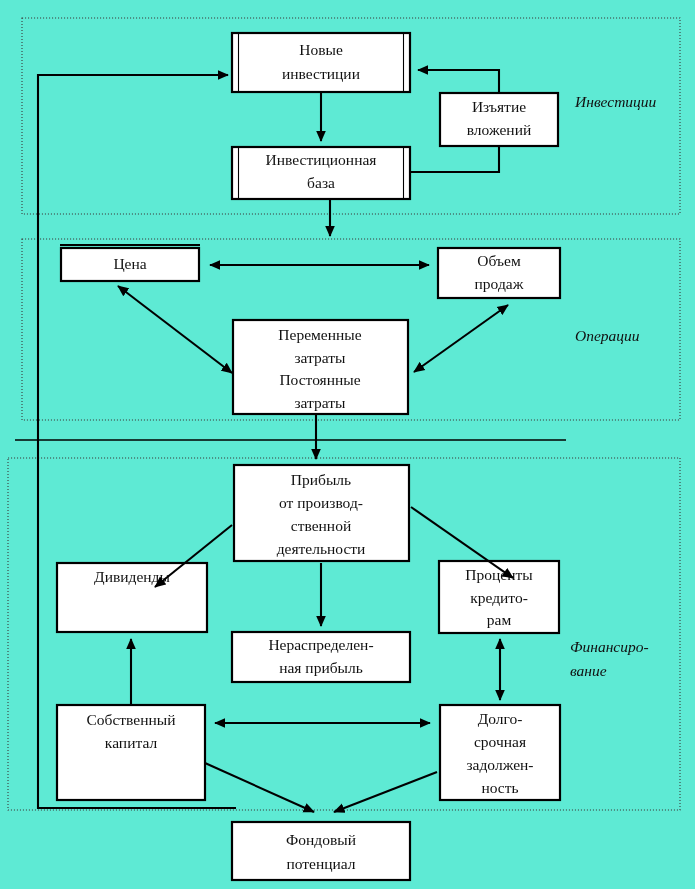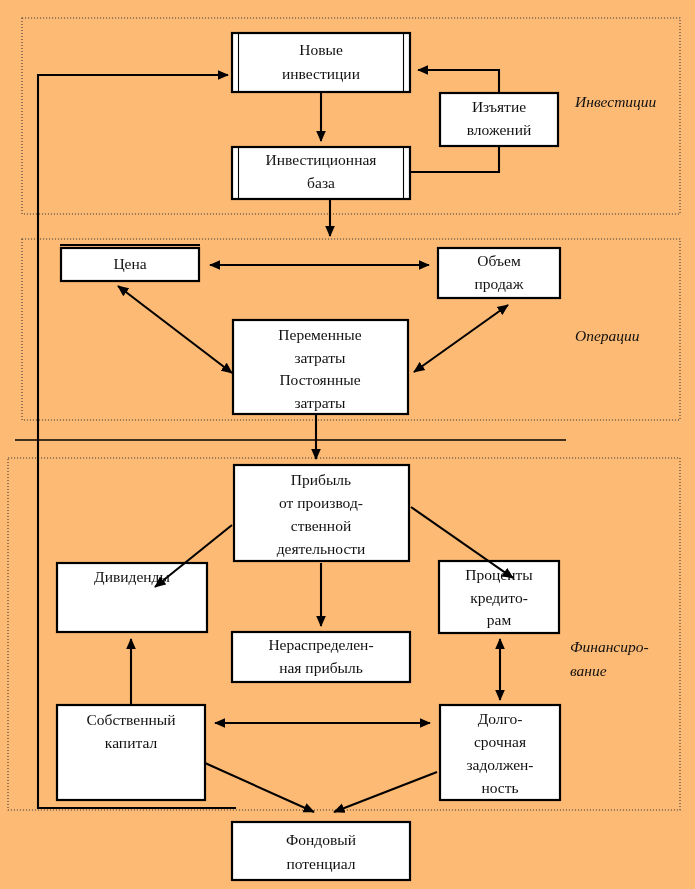--- a/index.html
+++ b/index.html
@@ -4,21 +4,21 @@
 <style>
   html, body {
     margin: 0;
     padding: 0;
     background: #ffffff;
   }
   #canvas {
     position: relative;
     width: 695px;
     height: 889px;
-    background: #fdba74;
+    background: #5eead4;
     font-family: "Liberation Serif", "DejaVu Serif", serif;
     overflow: hidden;
   }
   svg#diagram {
     position: absolute;
     left: 0;
     top: 0;
     width: 695px;
     height: 889px;
   }

